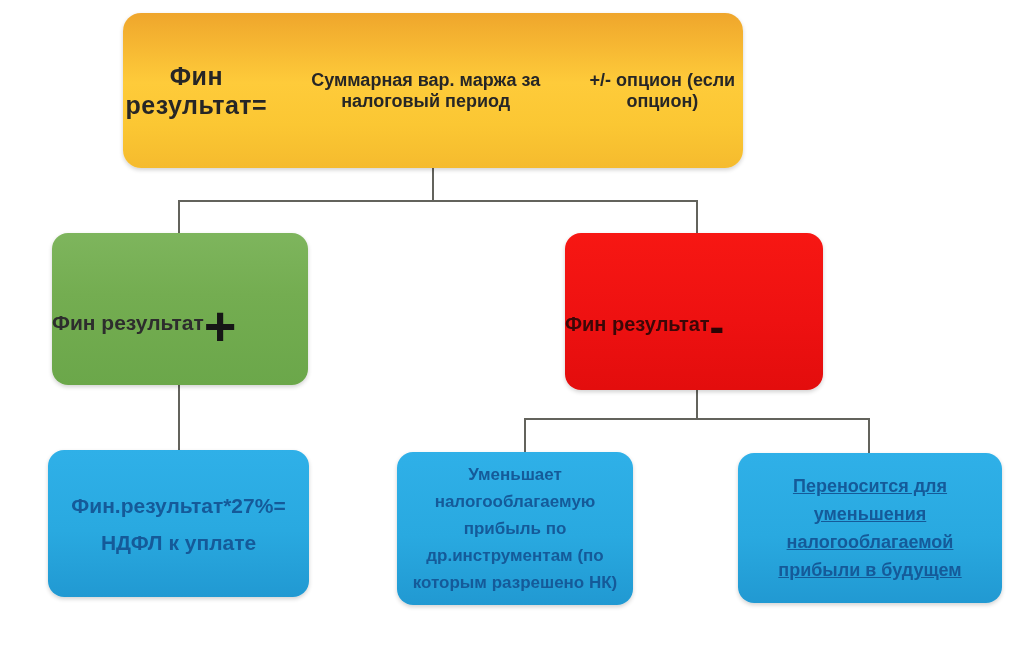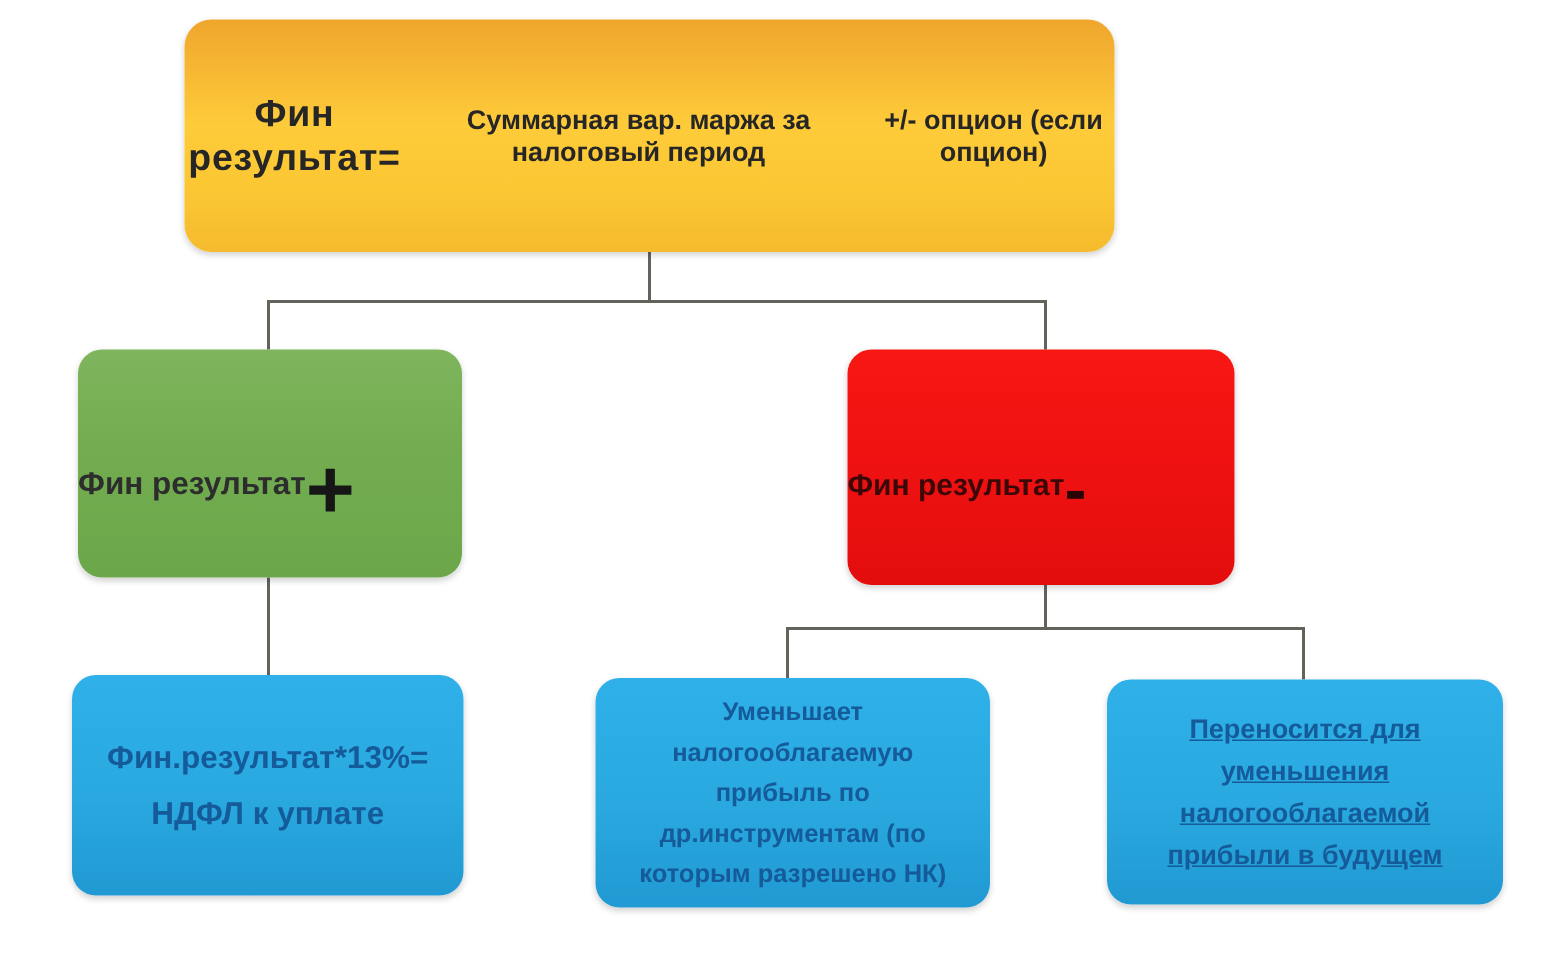--- a/index.html
+++ b/index.html
@@ -69,21 +69,21 @@
   
   .node-outcome {
     border-radius: 16px;
     background: linear-gradient(180deg, #2fb0e8 0%, #29a9e0 55%, #2199d2 100%);
     box-shadow: 0 2px 4px rgba(0,0,0,0.18);
     color: #155a99;
   }
   .node-outcome .outcome-text { white-space: pre-line; }
   .node-outcome-left  { left: 48px;  top: 450px; width: 261px; height: 147px; }
   .node-outcome-left  .outcome-text { font-size: 21px; line-height: 37px; }
-  .node-outcome-mid   { left: 397px; top: 452px; width: 263px; height: 153px; }
+  .node-outcome-mid   { left: 397px; top: 452px; width: 236px; height: 153px; }
   .node-outcome-mid   .outcome-text { font-size: 17px; line-height: 27px; }
   .node-outcome-right { left: 738px; top: 453px; width: 264px; height: 150px; text-decoration: underline; }
   .node-outcome-right .outcome-text { font-size: 18px; line-height: 28px; }
   
   .c-root-down        { left: 432px; top: 168px; width: 2px;   height: 33px; }
   .c-split-top        { left: 178px; top: 200px; width: 520px; height: 2px;  }
   .c-top-left-down    { left: 178px; top: 200px; width: 2px;   height: 33px; }
   .c-top-right-down   { left: 696px; top: 200px; width: 2px;   height: 33px; }
   .c-green-down       { left: 178px; top: 385px; width: 2px;   height: 65px; }
   .c-red-down         { left: 696px; top: 390px; width: 2px;   height: 28px; }
@@ -116,21 +116,21 @@
     <div class="branch-label">Фин результат</div>
     <div class="branch-sign">+</div>
   </div>
 
   <div class="node node-negative">
     <div class="branch-label">Фин результат</div>
     <div class="branch-sign">-</div>
   </div>
 
   <div class="node node-outcome node-outcome-left">
-    <div class="outcome-text">Фин.результат*13%=
+    <div class="outcome-text">Фин.результат*27%=
 НДФЛ к уплате</div>
   </div>
 
   <div class="node node-outcome node-outcome-mid">
     <div class="outcome-text">Уменьшает
 налогооблагаемую
 прибыль по
 др.инструментам (по
 которым разрешено НК)</div>
   </div>

